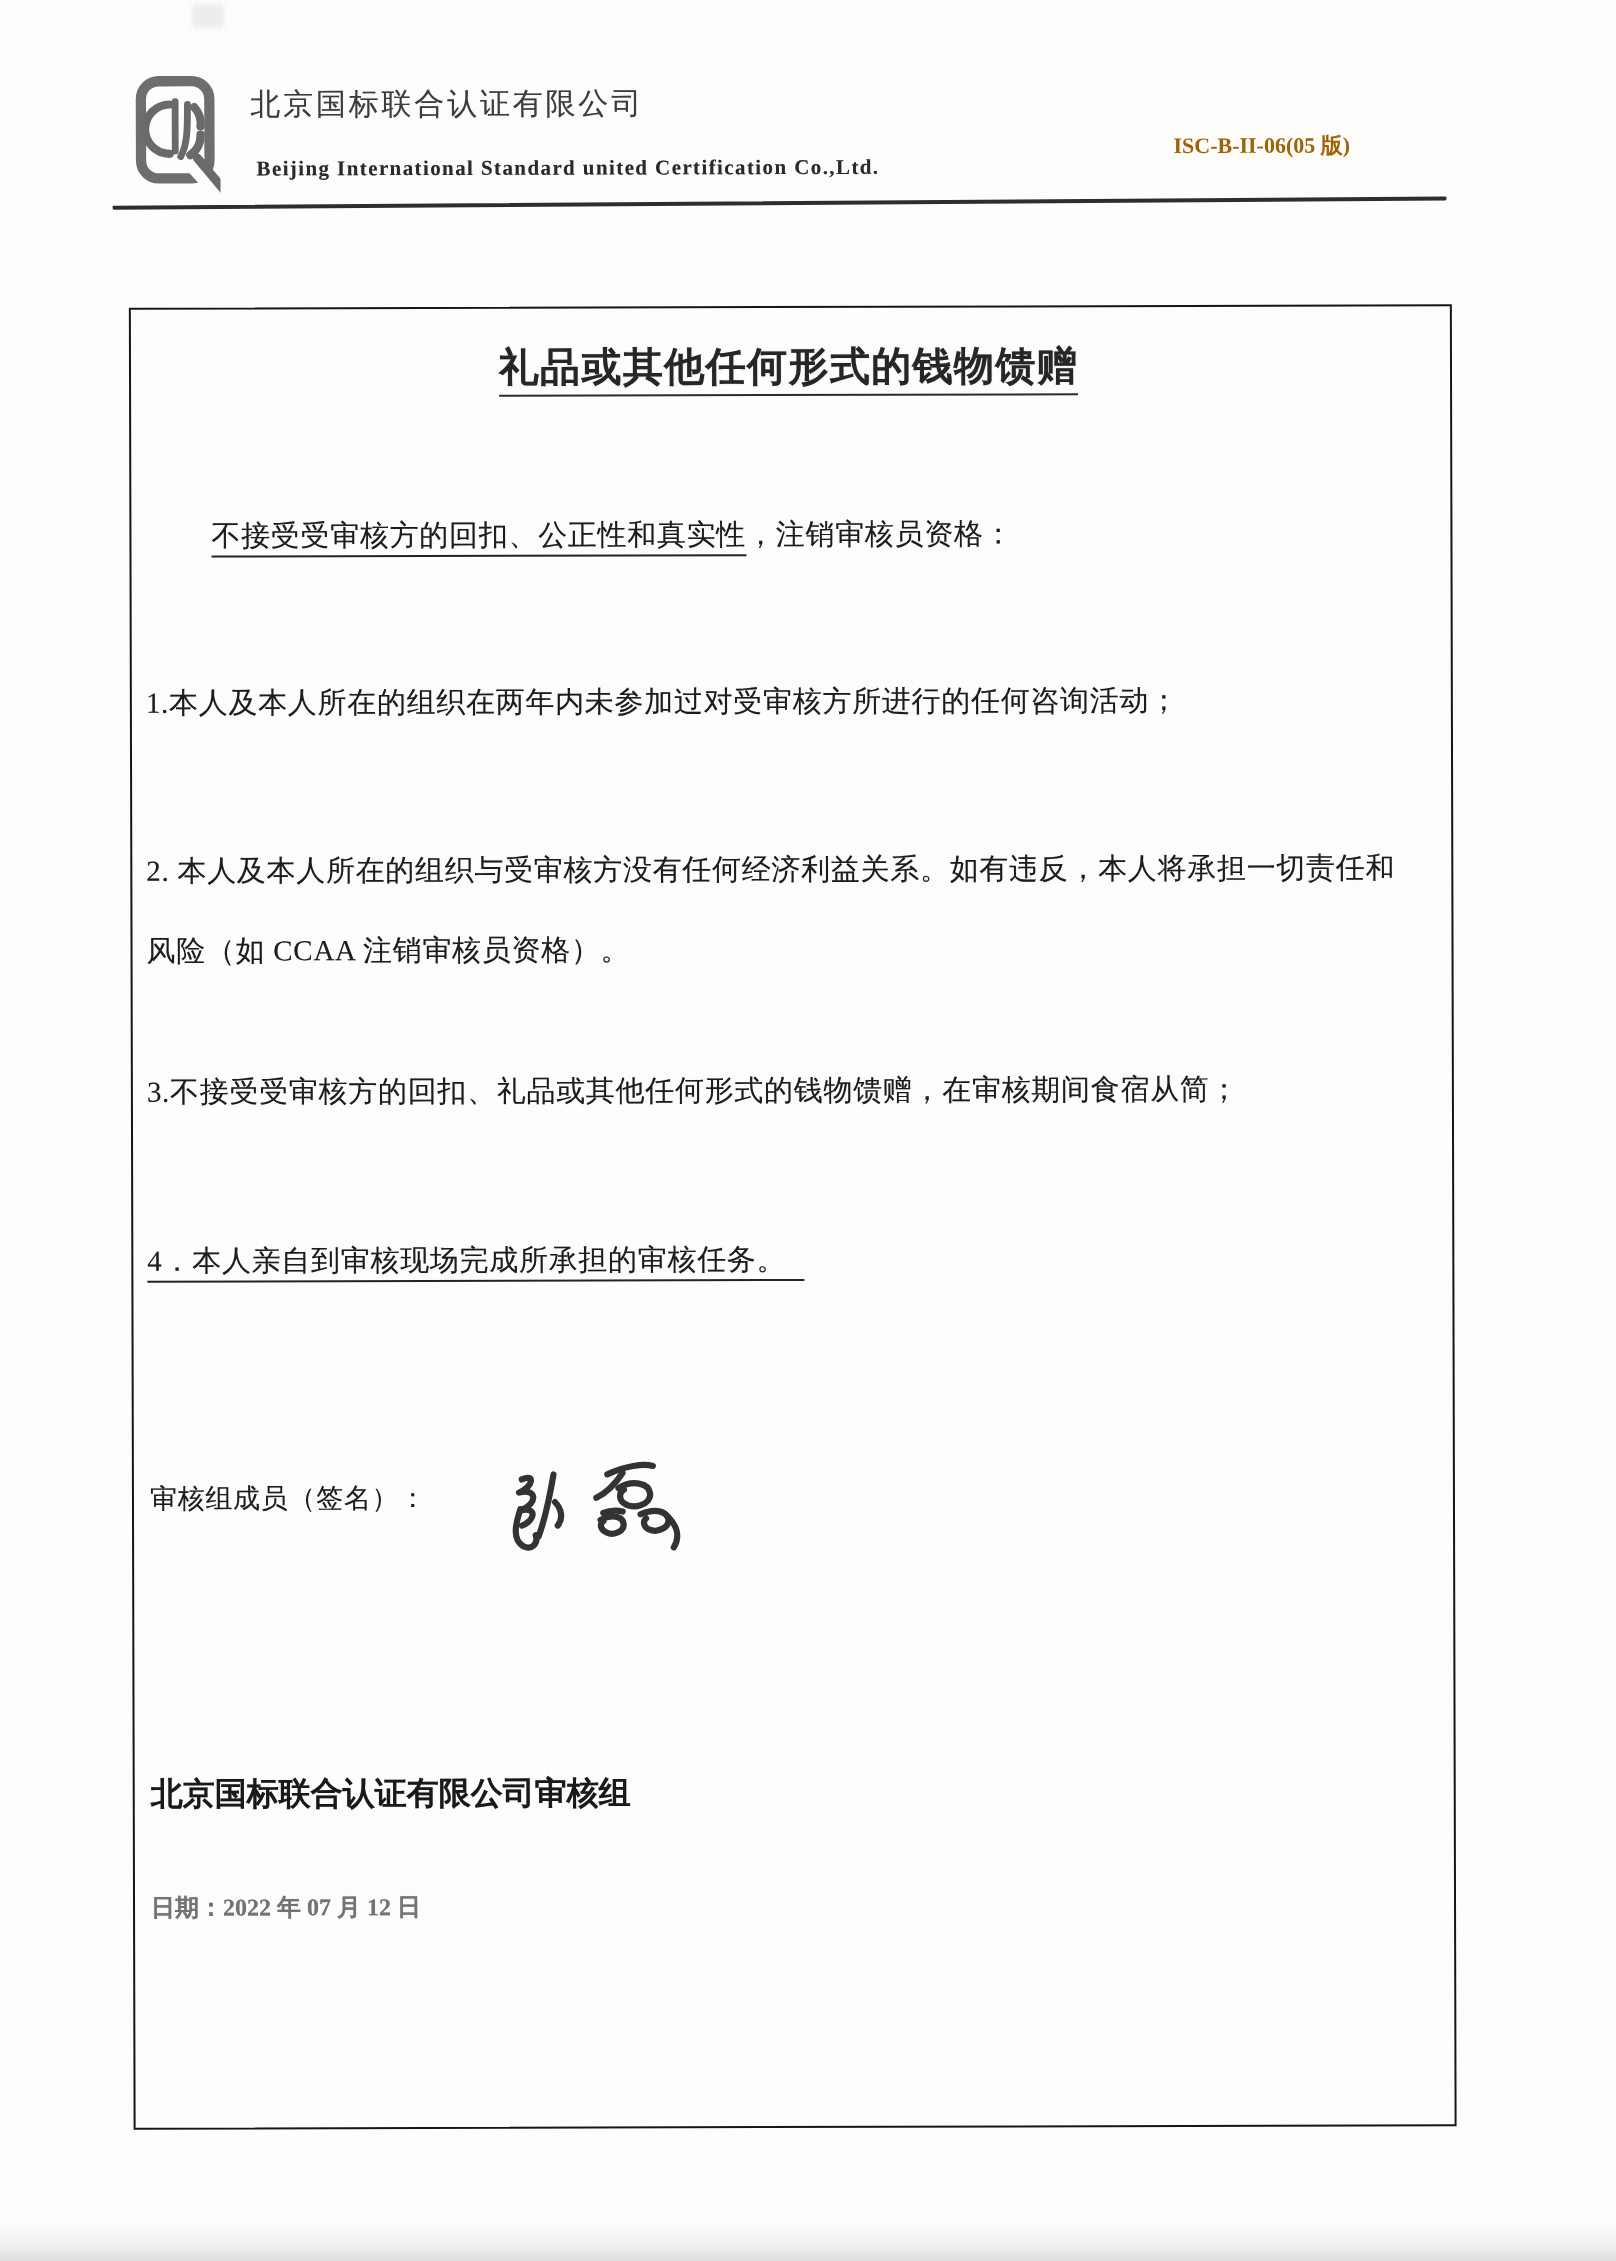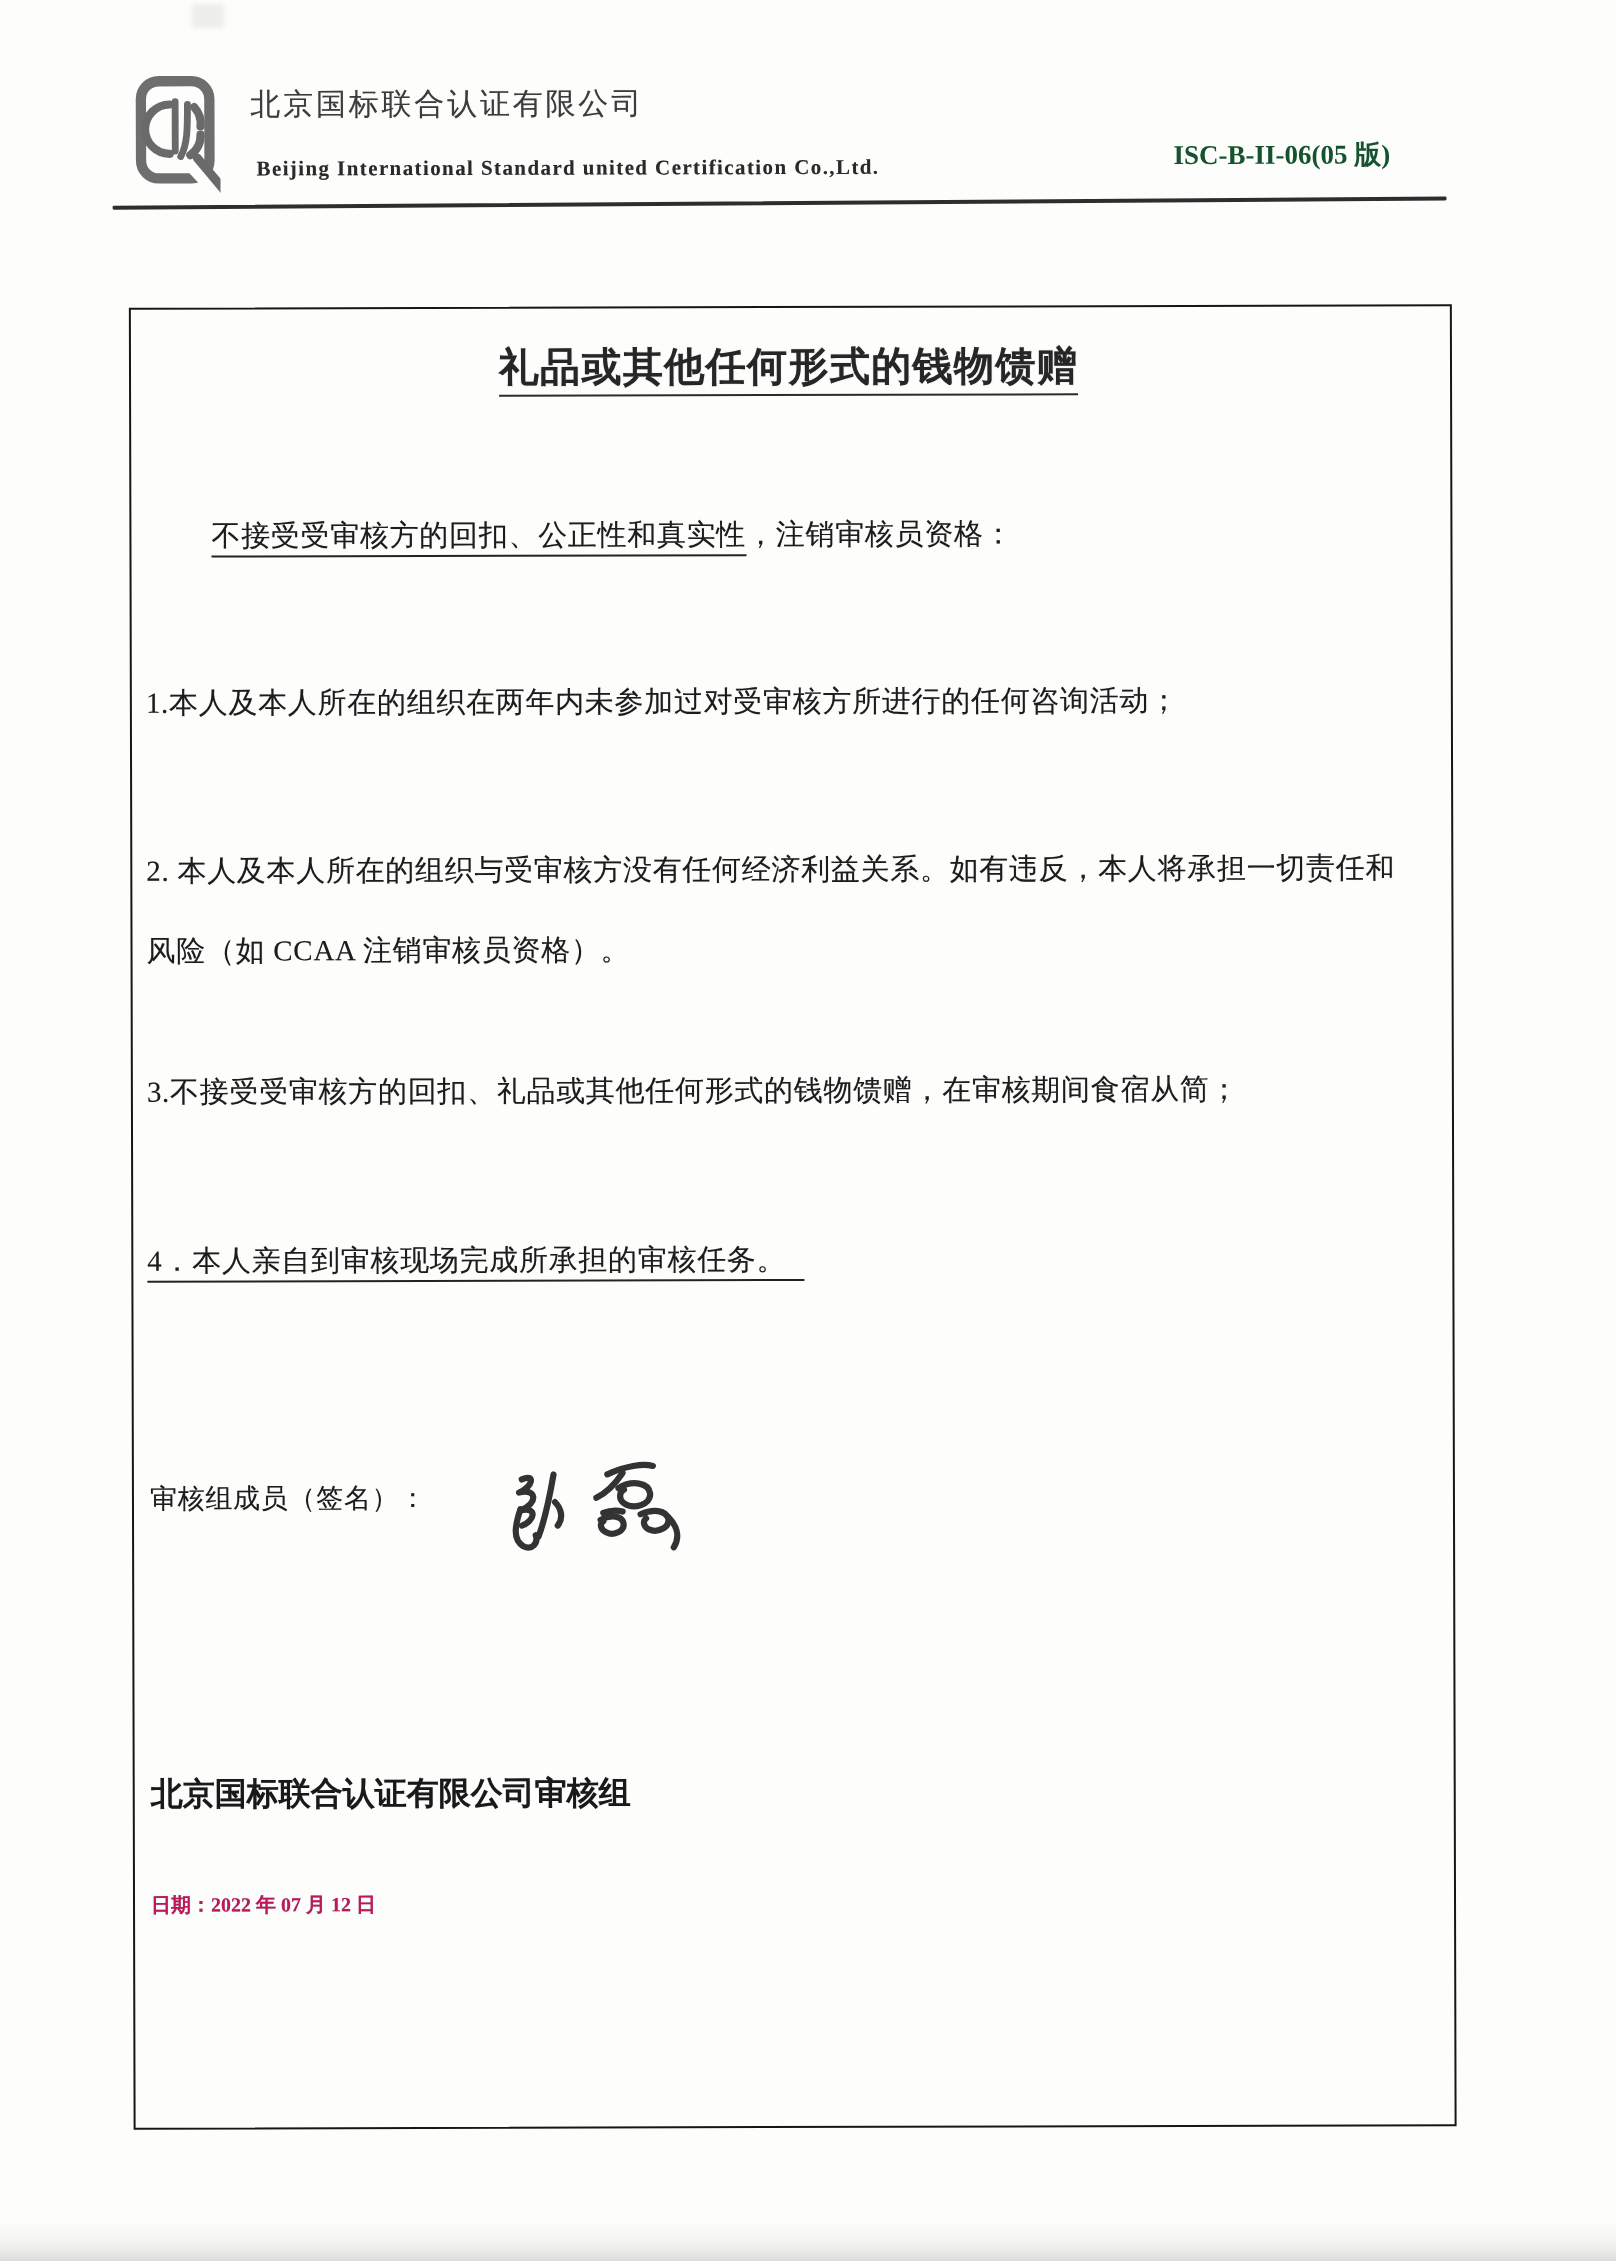--- a/index.html
+++ b/index.html
@@ -18,21 +18,21 @@
     left:253px;top:83px;font-size:30px;letter-spacing:2.8px;
     color:#3c3c3c;font-family:"Liberation Sans",sans-serif;
     text-shadow:0 0 0.7px rgba(60,60,60,.4);
   }
   .company-en{
     left:259px;top:155px;font-size:21px;letter-spacing:1.4px;
     color:#2a2a2a;font-weight:bold;
     text-shadow:0 0 0.7px rgba(40,40,40,.3);
   }
   .doc-code{
-    left:1176px;top:138px;font-size:27px;font-weight:bold;color:#14532d;
+    left:1176px;top:132px;font-size:22px;font-weight:bold;color:#a16207;
   }
   .header-rule{
     left:115px;top:201px;width:1334px;height:3.5px;background:#2e2e2e;
     transform:rotate(-0.25deg);border-radius:1.4px;
   }
   
   .main-box{
     left:131px;top:306px;width:1319px;height:1818px;
     border:2.8px solid #161616;background:transparent;
   }
@@ -52,21 +52,21 @@
   .item-1{left:147px;top:682px;}
   .item-2a{left:147px;top:850px;}
   .item-2b{left:147px;top:930px;}
   .item-3{left:147px;top:1071px;}
   .item-4{left:147px;top:1240px;}
   .item-4 .u-part{padding-right:18px;}
   .sig-label{left:149px;top:1479px;font-size:27px;}
   .sig-svg{left:471px;top:1420px;}
   .team-line{left:149px;top:1771px;font-size:32px;font-weight:bold;color:#191919;
     text-shadow:0 0 0.7px rgba(20,20,20,.4);}
-  .date-line{left:149px;top:1890px;font-size:20px;font-weight:bold;color:#be185d;
+  .date-line{left:149px;top:1890px;font-size:24px;font-weight:bold;color:#737373;
     text-shadow:0 0 0.7px rgba(20,20,20,.4);}
   
   .scan-bottom{
     position:absolute;left:0;right:0;bottom:0;height:40px;
     background:linear-gradient(to bottom,rgba(0,0,0,0) 0%,rgba(120,120,120,.08) 55%,rgba(110,110,110,.22) 100%);
   }
   .scan-smudge{
     position:absolute;left:192px;top:4.2px;width:32px;height:23.5px;
     background:rgba(190,190,190,.25);filter:blur(2.8px);
   }

